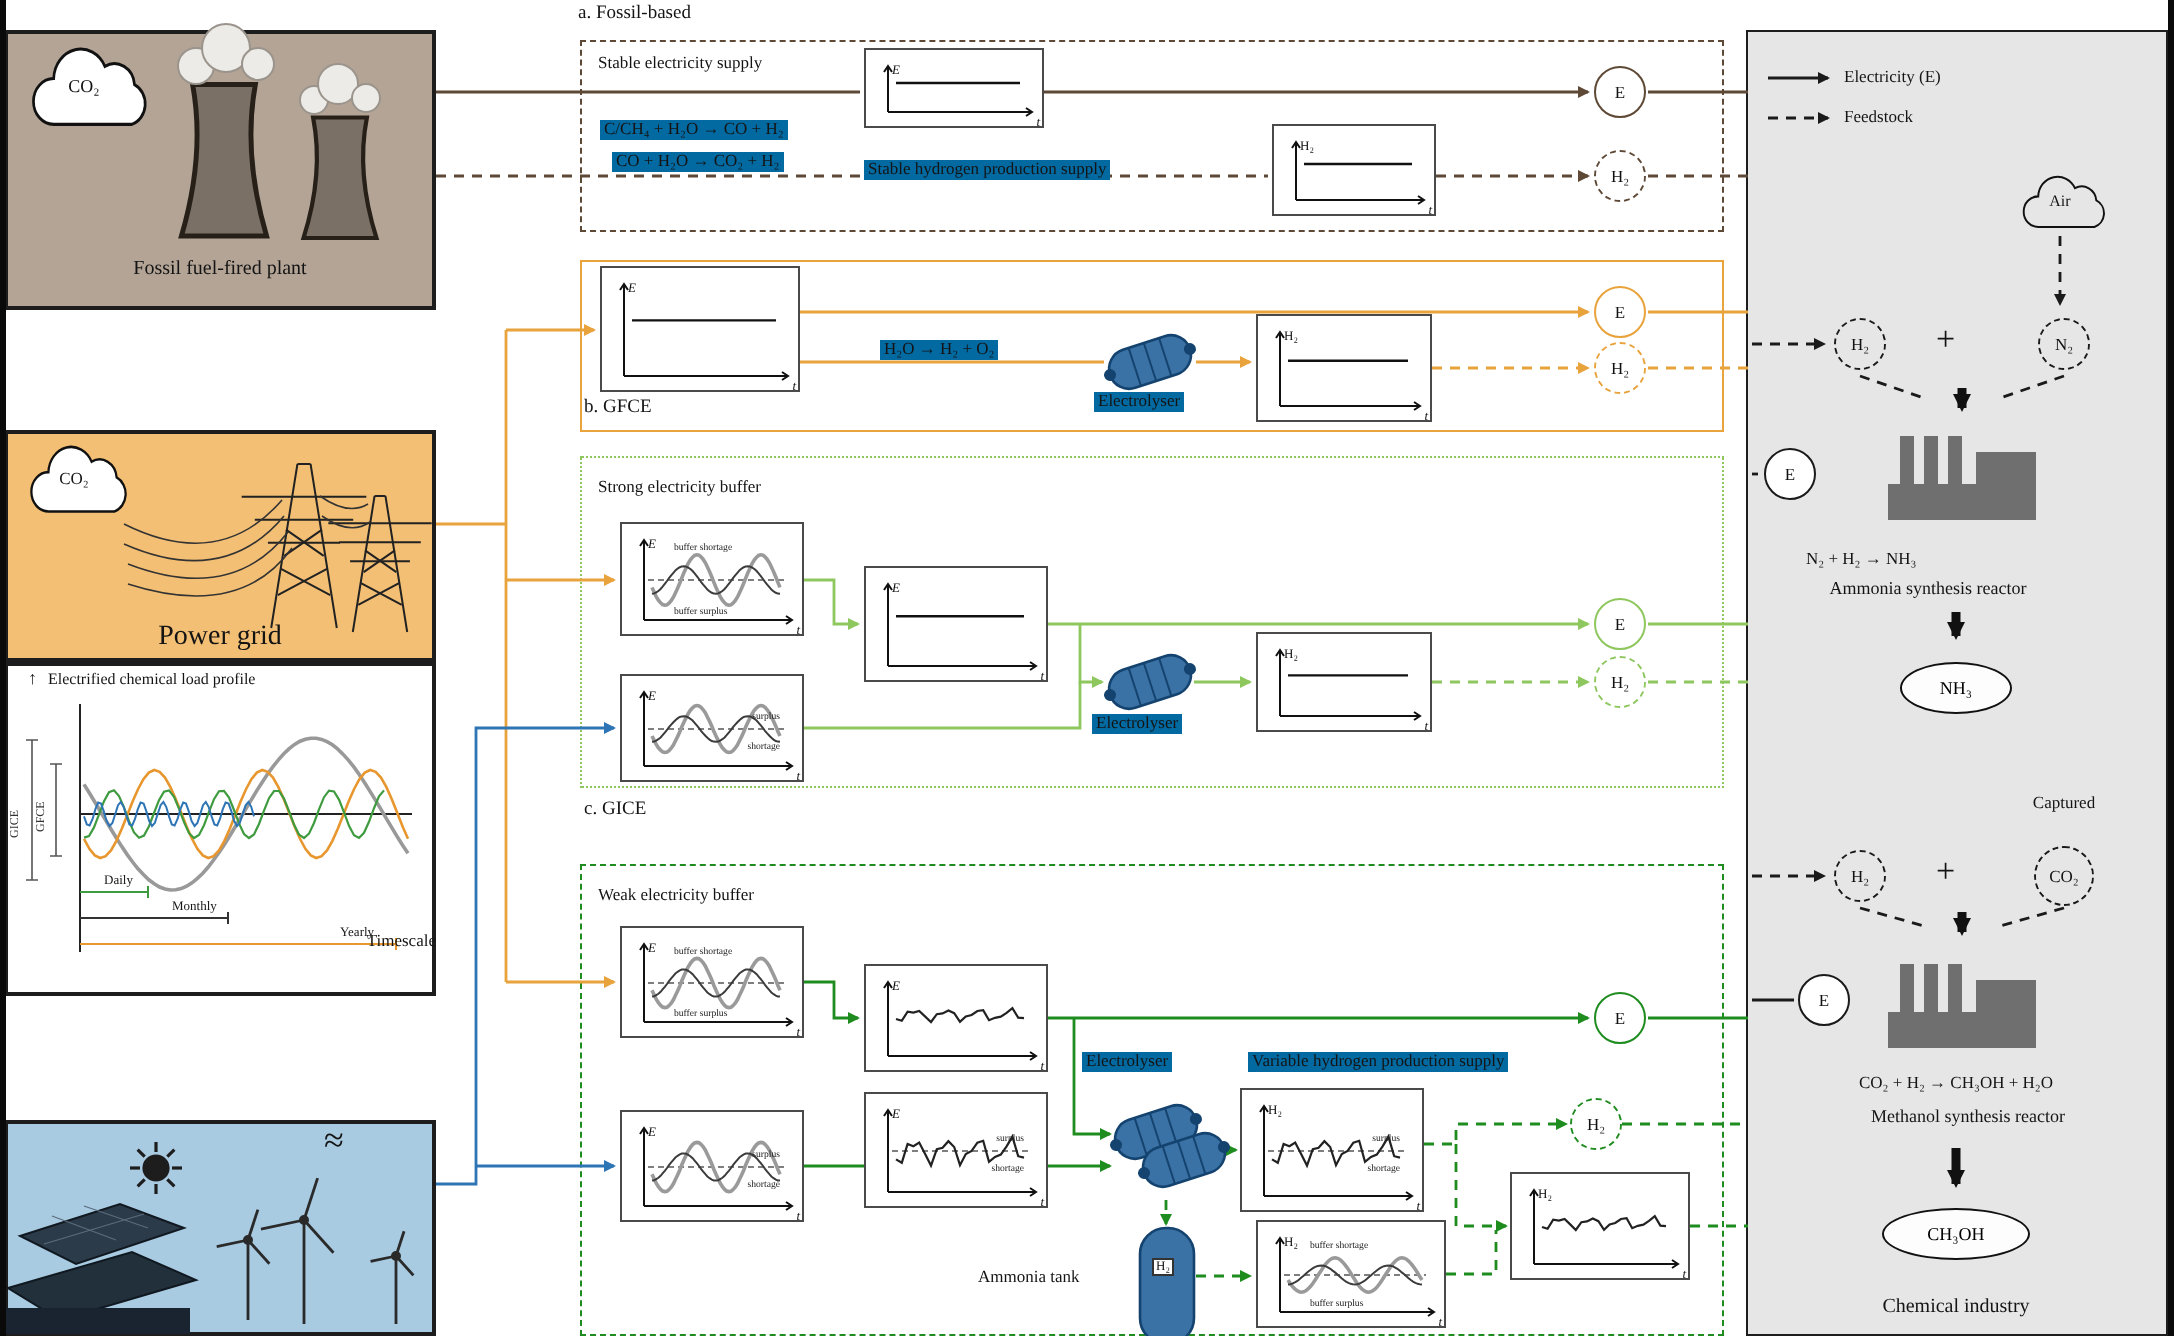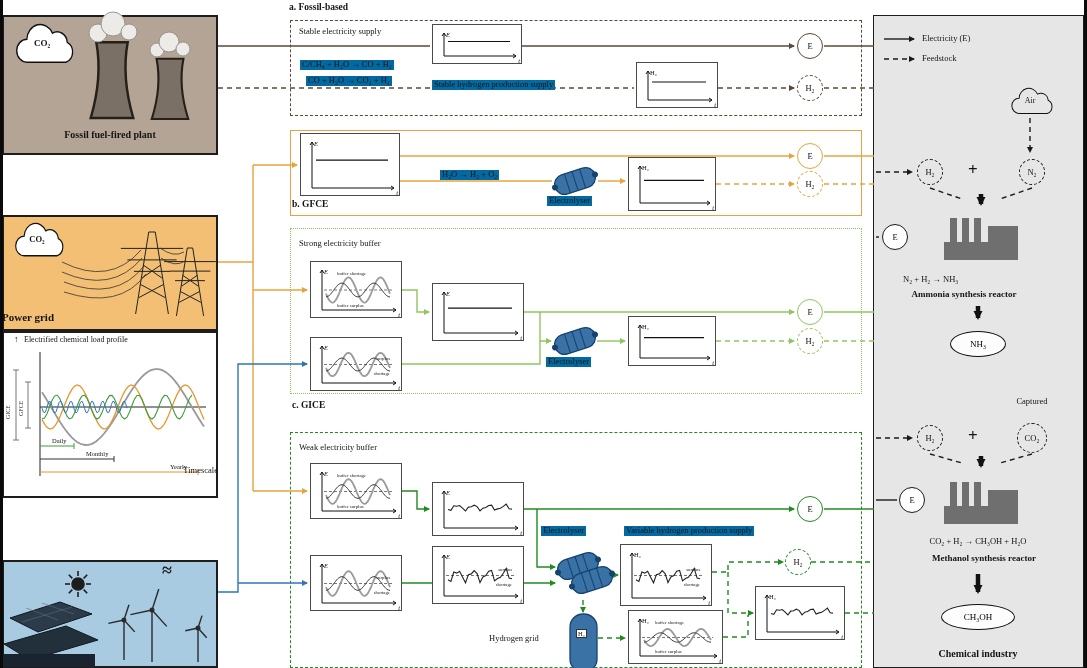--- a/index.html
+++ b/index.html
@@ -2,21 +2,21 @@
 <html><head>
 <meta charset="utf-8">
 <style>
 *{margin:0;padding:0;box-sizing:border-box}
 body{background:#fff;font-family:"Liberation Serif","DejaVu Serif",serif}
 #canvas{position:relative;width:1087px;height:668px;background:#fff;overflow:hidden}
 .panel{position:absolute;border:2px solid #1d1d1d;z-index:1}
 .secbox{position:absolute;z-index:1;background:transparent}
 #overlay{position:absolute;left:0;top:0;z-index:2}
 .txt{position:absolute;font-size:8.5px;color:#141414;white-space:nowrap;line-height:1.15;z-index:4}
-.bold{font-weight:bold}
+.bold{font-weight:normal}
 .masked{background:#0369a1;padding:0 2px}
 .vtxt{position:absolute;font-size:6px;color:#333;transform:rotate(-90deg);transform-origin:left top;z-index:4;white-space:nowrap}
 .minigraph{position:absolute;background:#fff;border:1px solid #4a4a4a;z-index:3}
 .node{position:absolute;z-index:4;display:flex;align-items:center;justify-content:center;border-radius:50%;font-size:8.5px;color:#111;font-family:"Liberation Serif",serif}
 .oval{position:absolute;z-index:4;border:1.4px solid #111;border-radius:50%;display:flex;align-items:center;justify-content:center;font-size:9px;background:#fdfdfd}
 .edge{position:absolute;background:#0a0a0a;z-index:6}
 </style>
 </head>
 <body>
 
@@ -220,26 +220,26 @@
   <div class="txt masked" style="left:432px;top:80px">Stable hydrogen production supply</div>
   <div class="txt bold" style="left:292px;top:199px;font-size:9.5px">b. GFCE</div>
   <div class="txt masked" style="left:440px;top:170px">H₂O → H₂ + O₂</div>
   <div class="txt masked" style="left:547px;top:196px">Electrolyser</div>
   <div class="txt" style="left:299px;top:239px">Strong electricity buffer</div>
   <div class="txt bold" style="left:292px;top:400px;font-size:9.5px">c. GICE</div>
   <div class="txt masked" style="left:546px;top:357px">Electrolyser</div>
   <div class="txt" style="left:299px;top:443px">Weak electricity buffer</div>
   <div class="txt masked" style="left:541px;top:526px">Electrolyser</div>
   <div class="txt masked" style="left:624px;top:526px">Variable hydrogen production supply</div>
-  <div class="txt" style="left:489px;top:634px">Hydrogen grid</div>
+  <div class="txt" style="left:489px;top:634px">Ammonia tank</div>
   <div class="txt" style="left:576px;top:629px;font-size:6.5px;background:#fff;padding:0 1px;border:0.5px solid #333;z-index:5">H₂</div>
 
   <div class="txt bold" style="left:2px;top:129px;width:216px;text-align:center;font-size:10px">Fossil fuel-fired plant</div>
   <div class="txt bold" style="left:20px;top:38px;width:44px;text-align:center;font-size:9px">CO₂</div>
-  <div class="txt bold" style="left:2px;top:311px;width:216px;font-size:11px">Power grid</div>
+  <div class="txt bold" style="left:2px;top:311px;width:216px;text-align:center;font-size:14px">Power grid</div>
   <div class="txt bold" style="left:17px;top:235px;width:40px;text-align:center;font-size:8.5px">CO₂</div>
   <div class="txt" style="left:14px;top:334px;font-size:9px">↑</div>
   <div class="txt" style="left:24px;top:335px;font-size:8px">Electrified chemical load profile</div>
   <div class="vtxt" style="left:5px;top:419px">GICE</div>
   <div class="vtxt" style="left:18px;top:416px">GFCE</div>
   <div class="txt" style="left:52px;top:437px;font-size:6.5px">Daily</div>
   <div class="txt" style="left:86px;top:450px;font-size:6.5px">Monthly</div>
   <div class="txt" style="left:170px;top:463px;font-size:6.5px">Yearly</div>
   <div class="txt" style="left:2px;top:466px;width:216px;text-align:right;font-size:8.5px">Timescale</div>
   <div class="txt bold" style="left:162px;top:560px;font-size:18px">≈</div>

